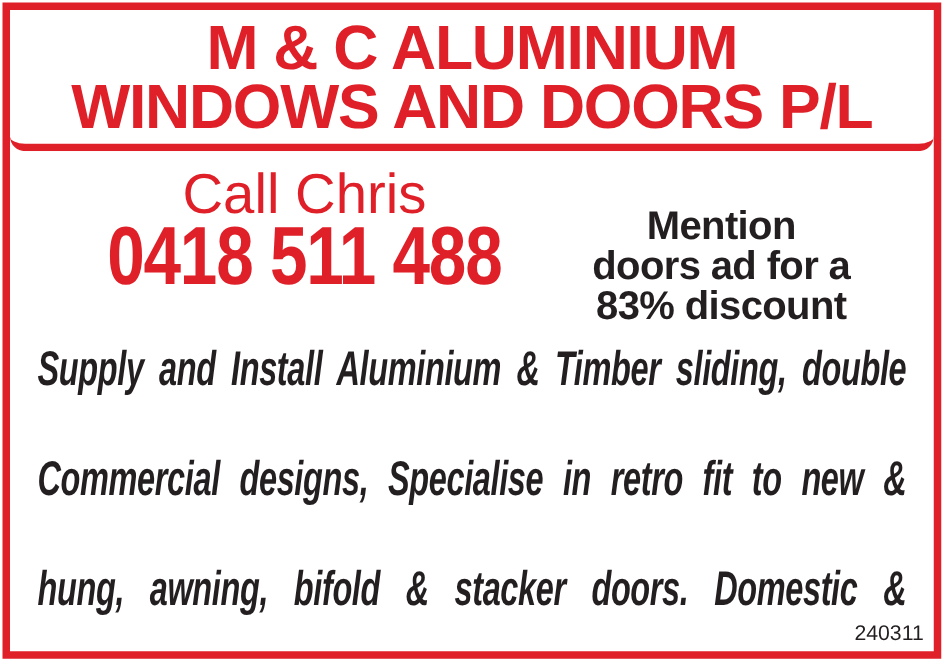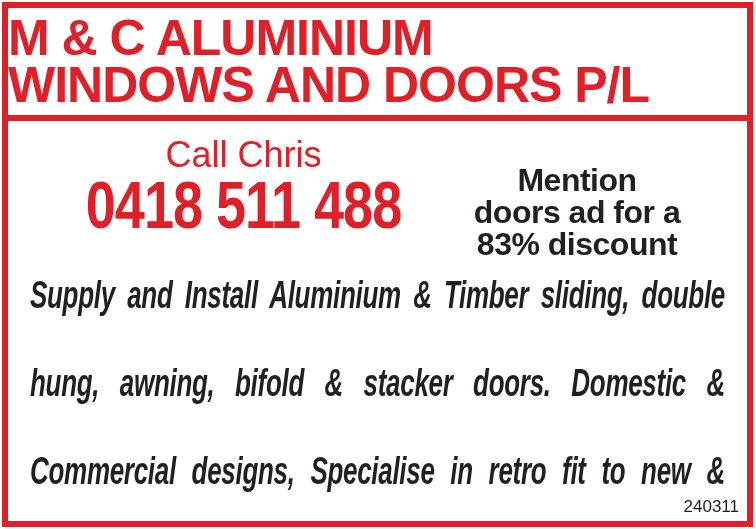--- a/index.html
+++ b/index.html
@@ -23,21 +23,23 @@
     position: absolute;
     left: 2px; top: 2px; right: 3px; bottom: 2px;
     border: 6px solid var(--red);
     display: flex;
     flex-direction: column;
     background: #ffffff;
   }
   
   .header {
     border-bottom: 6px solid var(--red);
+    text-align: center;
     padding: 7px 0 6px;
+    border-radius: 12px;
   }
   .header-line {
     font-size: 50px;
     font-weight: bold;
     color: var(--red);
     line-height: 47px;
     letter-spacing: -1px;
     white-space: nowrap;
   }
   
@@ -46,21 +48,21 @@
     display: flex;
     align-items: flex-start;
     padding-top: 12px;
   }
   .contact-col {
     flex: 1;
     text-align: center;
     padding-left: 36px;
   }
   .call-line {
-    font-size: 36px;
+    font-size: 45px;
     font-weight: normal;
     color: var(--red);
     line-height: 44px;
   }
   .phone-number {
     font-size: 54px;
     font-weight: bold;
     color: var(--red);
     line-height: 56px;
     letter-spacing: -1px;
@@ -152,22 +154,22 @@
         <div class="offer-line">doors ad for a</div>
         <div class="offer-line">83% discount</div>
       </div>
     </div>
 
     <div class="body-text">
       <div class="body-line">
         <span class="cond">Supply and Install Aluminium &amp; Timber sliding, double</span>
       </div>
       <div class="body-line">
-        <span class="cond">hung, awning, bifold &amp; stacker doors. Domestic &amp;</span>
+        <span class="cond">Commercial designs, Specialise in retro fit to new &amp;</span>
       </div>
       <div class="body-line">
-        <span class="cond">Commercial designs, Specialise in retro fit to new &amp;</span>
+        <span class="cond">hung, awning, bifold &amp; stacker doors. Domestic &amp;</span>
       </div>
     </div>
 
     <div class="ad-number">240311</div>
   </div>
 </div>
 
 </body></html>

